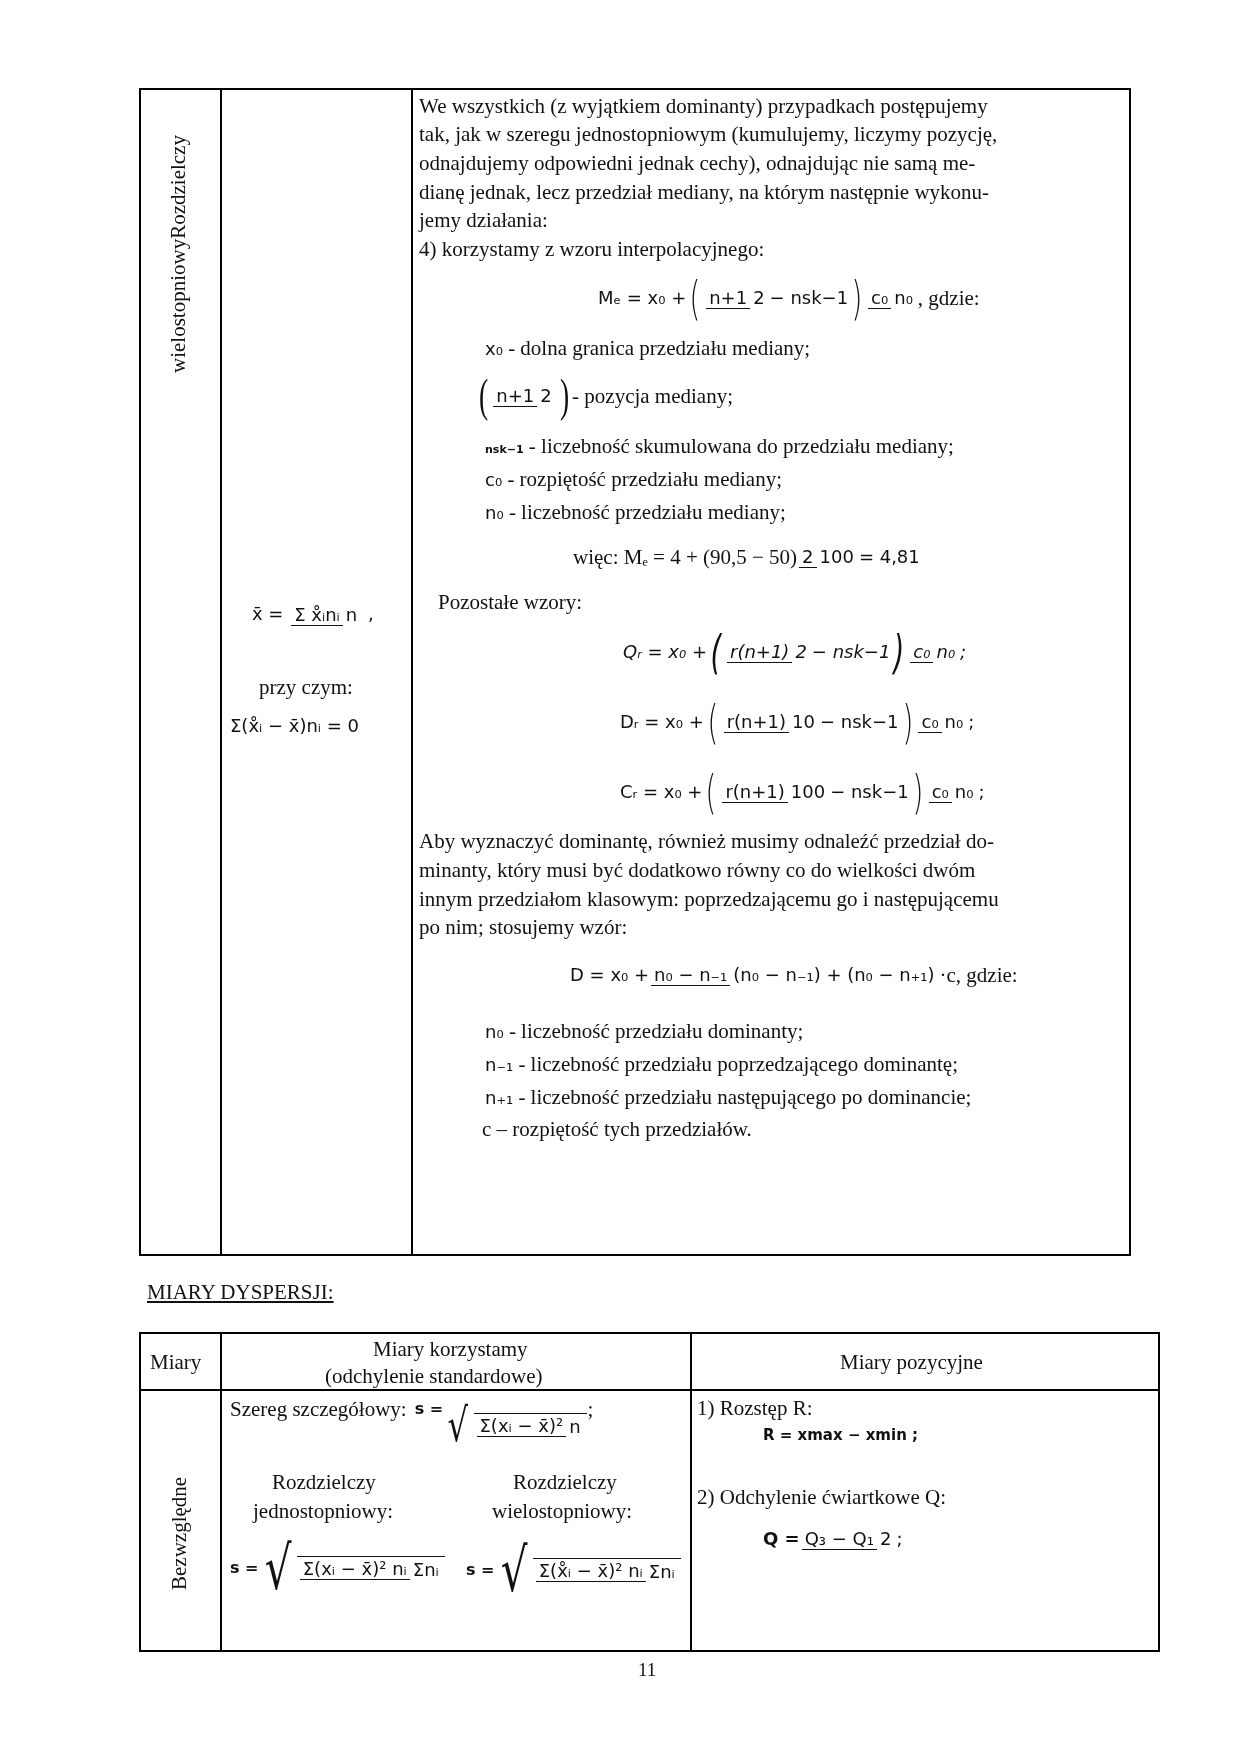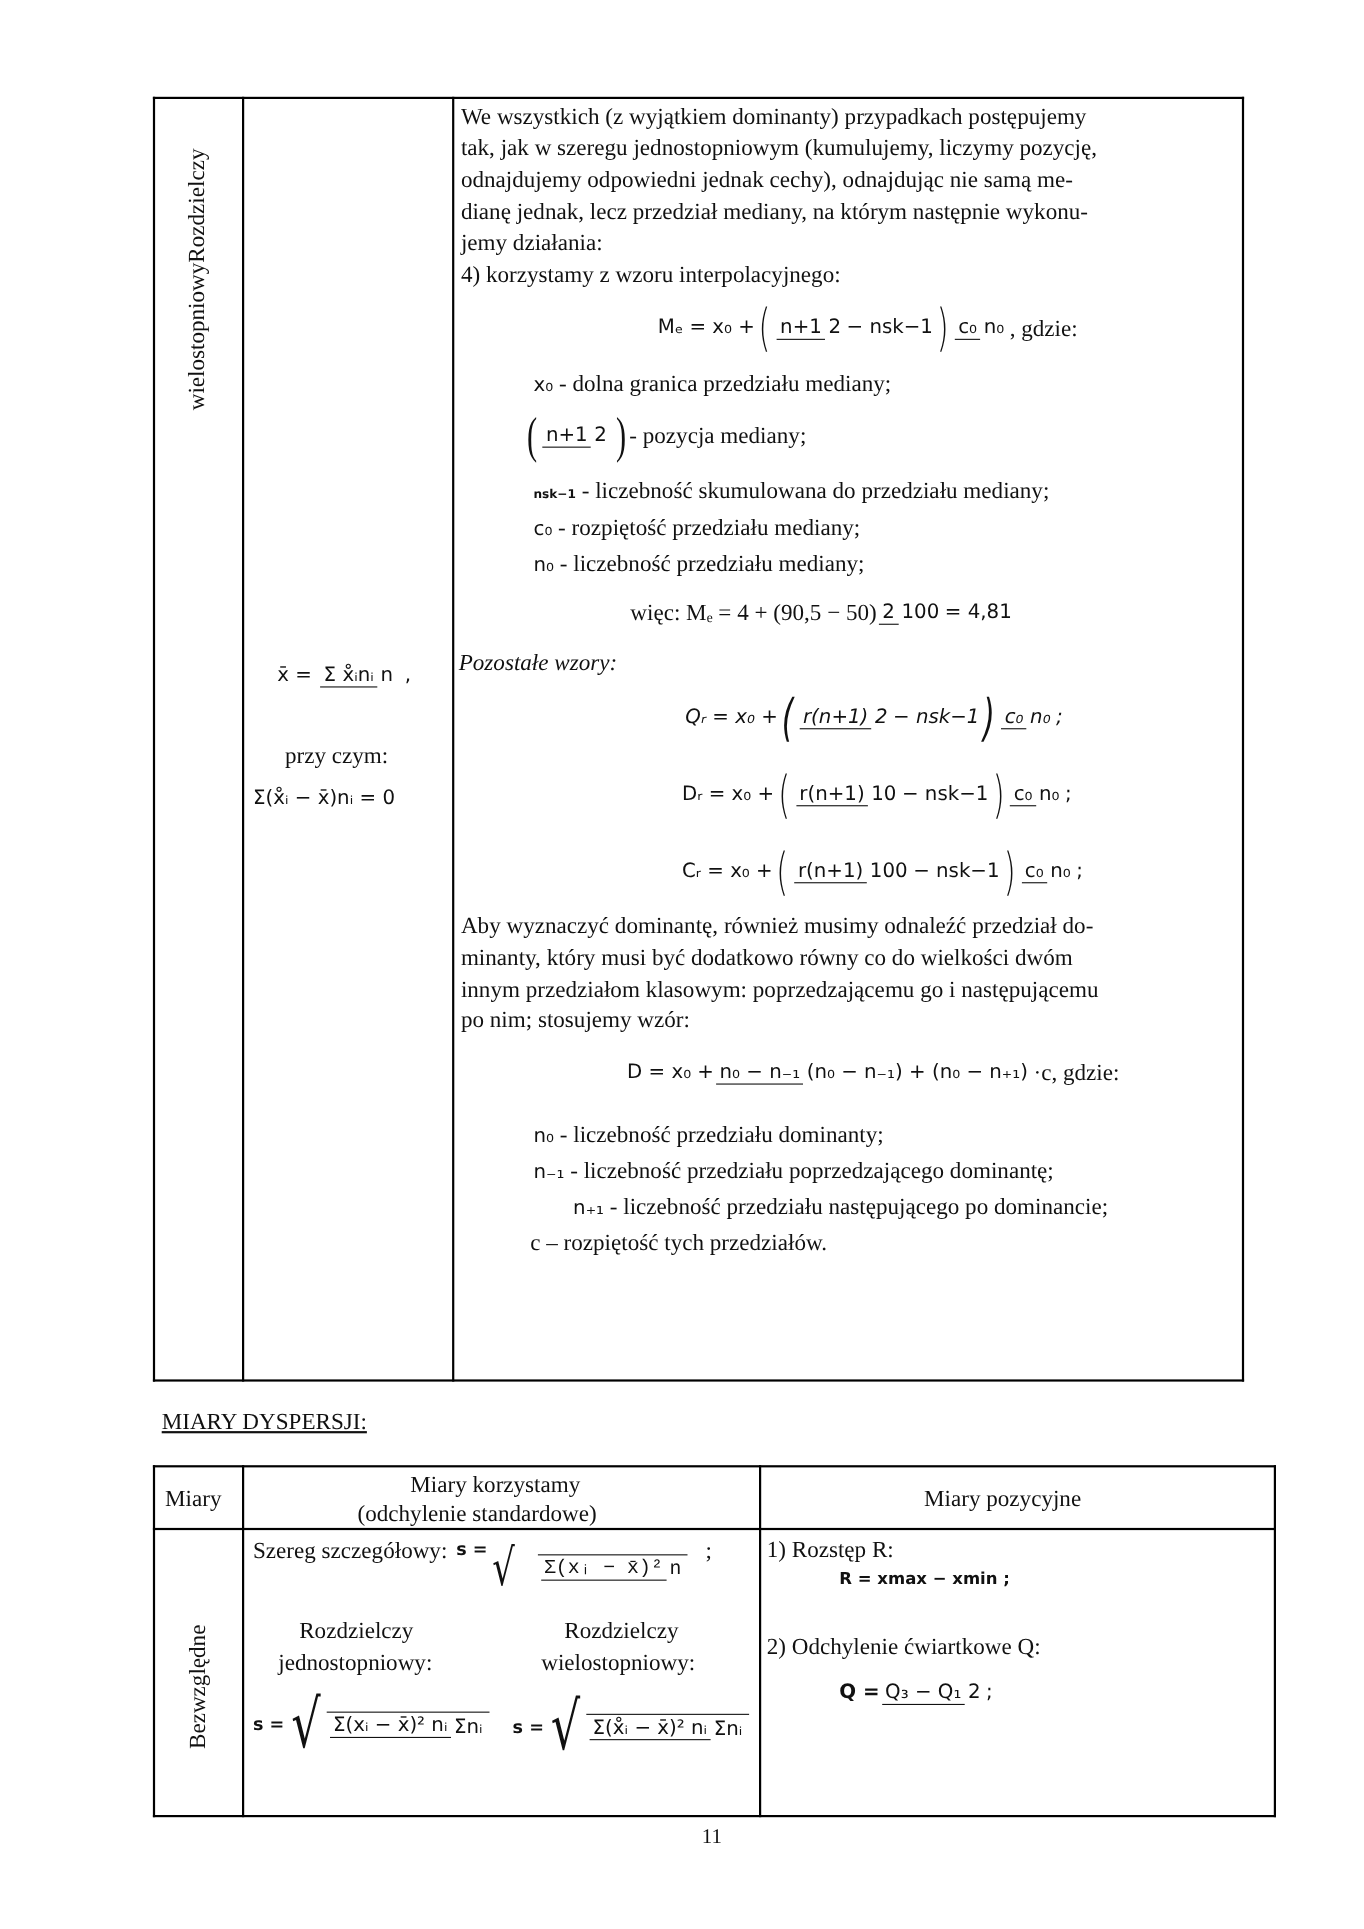--- a/index.html
+++ b/index.html
@@ -89,21 +89,21 @@
 
 <div class="txt" style="left:573px;top:535px;height:44px;display:flex;align-items:center;">
   <span>więc:  Mₑ =  4 + (90,5 − 50)</span>
   <span class="frac math">
     <span class="num">2</span>
     <span class="den">100</span>
   </span>
   <span class="math">= 4,81</span>
 </div>
 
-<div class="txt" style="left:417px;top:588px;font-style:italic;">Pozostałe wzory:</div>
+<div class="txt" style="left:438px;top:588px;">Pozostałe wzory:</div>
 
 <div class="txt math" style="left:623px;top:622px;height:60px;display:flex;align-items:center;font-style:italic;">
   <span>Qᵣ = x₀ +</span>
   <span class="paren">(</span>
   <span class="frac">
       <span class="num">r(n+1)</span>
       <span class="den">2</span>
     </span>
   <span>− nsk−1</span>
   <span class="paren">)</span>
@@ -157,21 +157,21 @@
   </span>
   <span style="font-family:'Liberation Serif',serif;font-size:21px;">·c, gdzie:</span>
 </div>
 
 <div class="txt" style="left:485px;top:1017px;">
   <span class="math">n₀</span><span> - liczebność przedziału dominanty;</span>
 </div>
 <div class="txt" style="left:485px;top:1050px;">
   <span class="math">n₋₁</span><span> - liczebność przedziału poprzedzającego dominantę;</span>
 </div>
-<div class="txt" style="left:485px;top:1083px;margin-left:36px;">
+<div class="txt" style="left:485px;top:1083px;">
   <span class="math">n₊₁</span><span> - liczebność przedziału następującego po dominancie;</span>
 </div>
 <div class="txt" style="left:482px;top:1115px;">
   <span>c</span><span> – rozpiętość tych przedziałów.</span>
 </div>
 
 <div class="txt u" style="left:147px;top:1278px;">MIARY DYSPERSJI:</div>
 
 <div class="line-h" style="left:139px;top:1332px;width:1021px;"></div>
 <div class="line-h" style="left:139px;top:1389px;width:1021px;"></div>
@@ -186,21 +186,21 @@
 <div class="txt" style="left:325px;top:1362px;">(odchylenie standardowe)</div>
 <div class="txt" style="left:840px;top:1348px;">Miary pozycyjne</div>
 
 <div class="vert" style="left:167px;top:1590px;">Bezwzględne</div>
 
 <div class="txt" style="left:230px;top:1395px;height:60px;display:flex;">
   <span>Szereg szczegółowy:</span>
   <span class="math" style="margin-left:8px;font-size:16px;font-weight:bold;">s =</span>
   <span class="sqrt math">
     <span class="rad">√</span>
-    <span class="body frac" style="margin:16px;font-family:Liberation Mono, monospace;">
+    <span class="body frac" style="margin:1px;">
       <span class="num">Σ(xᵢ − x̄)²</span>
       <span class="den">n</span>
     </span>
   </span>
   <span>;</span>
 </div>
 
 <div class="txt" style="left:272px;top:1468px;">Rozdzielczy</div>
 <div class="txt" style="left:253px;top:1497px;">jednostopniowy:</div>
 <div class="txt" style="left:513px;top:1468px;">Rozdzielczy</div>

